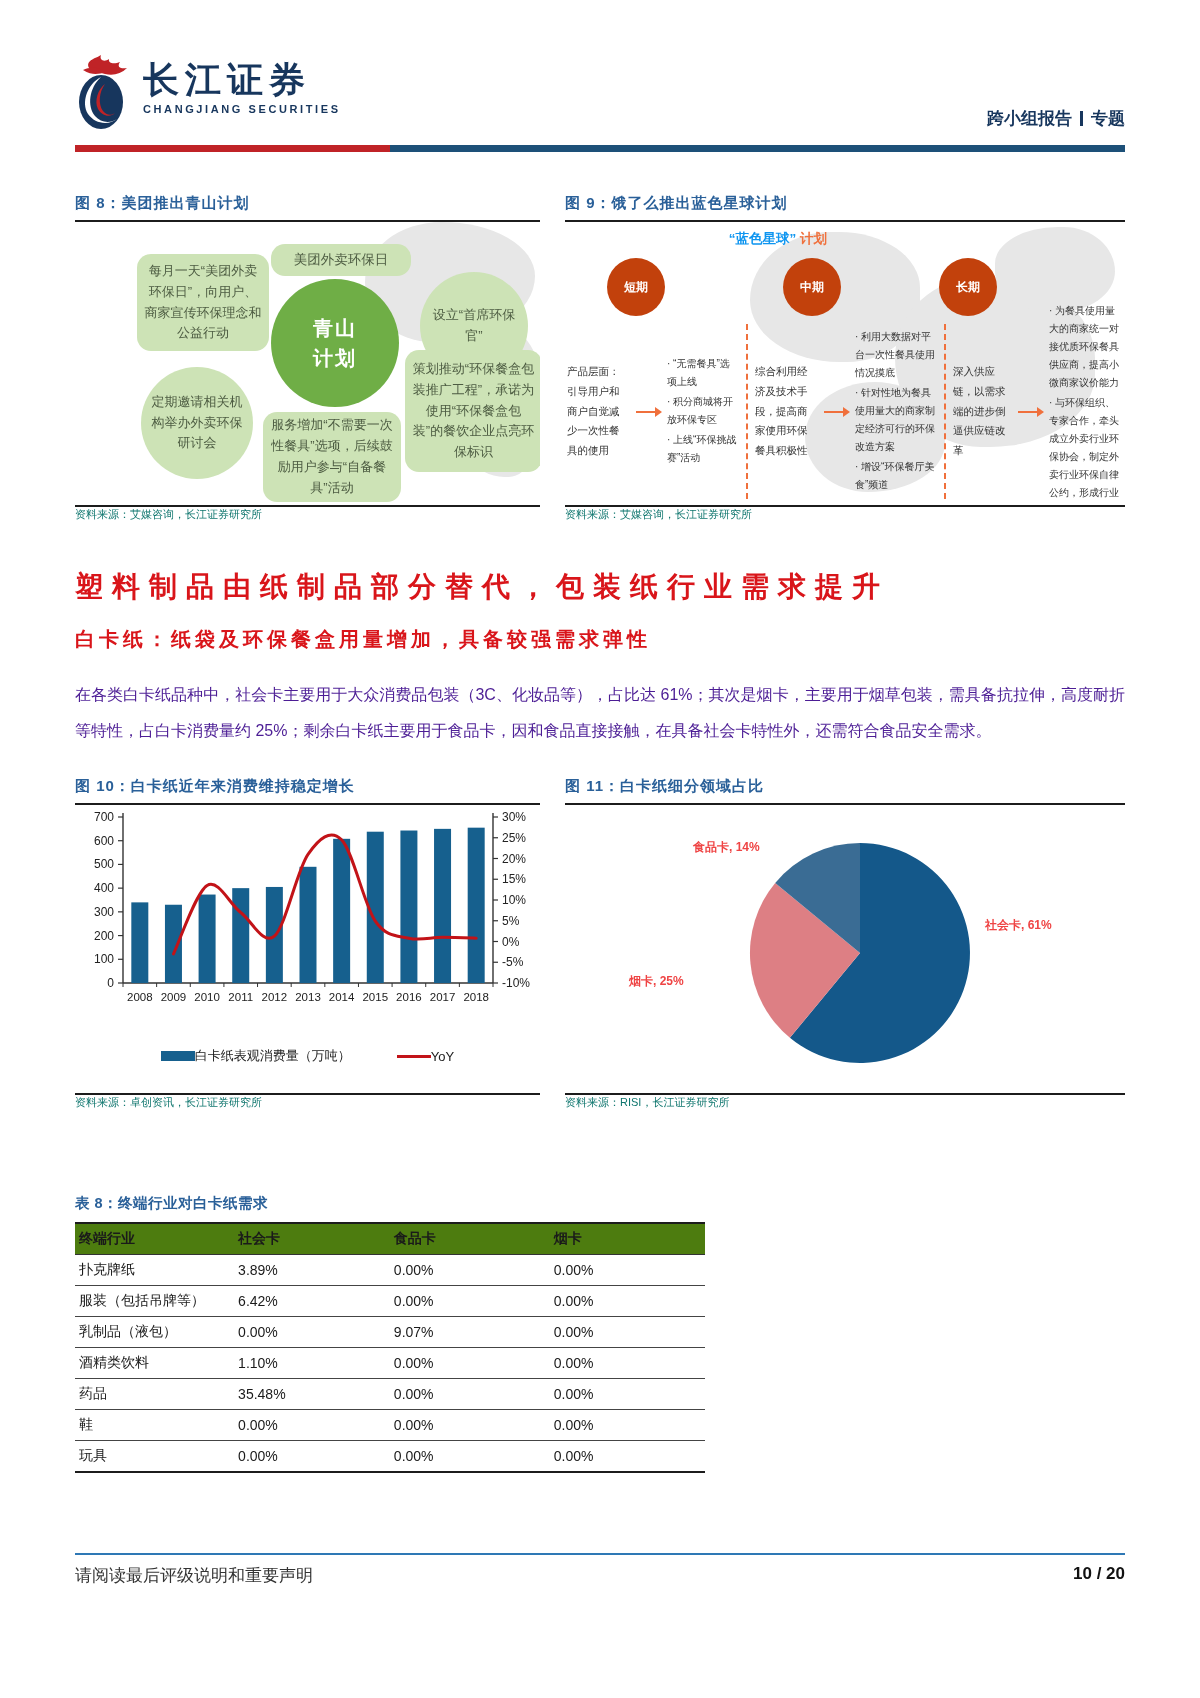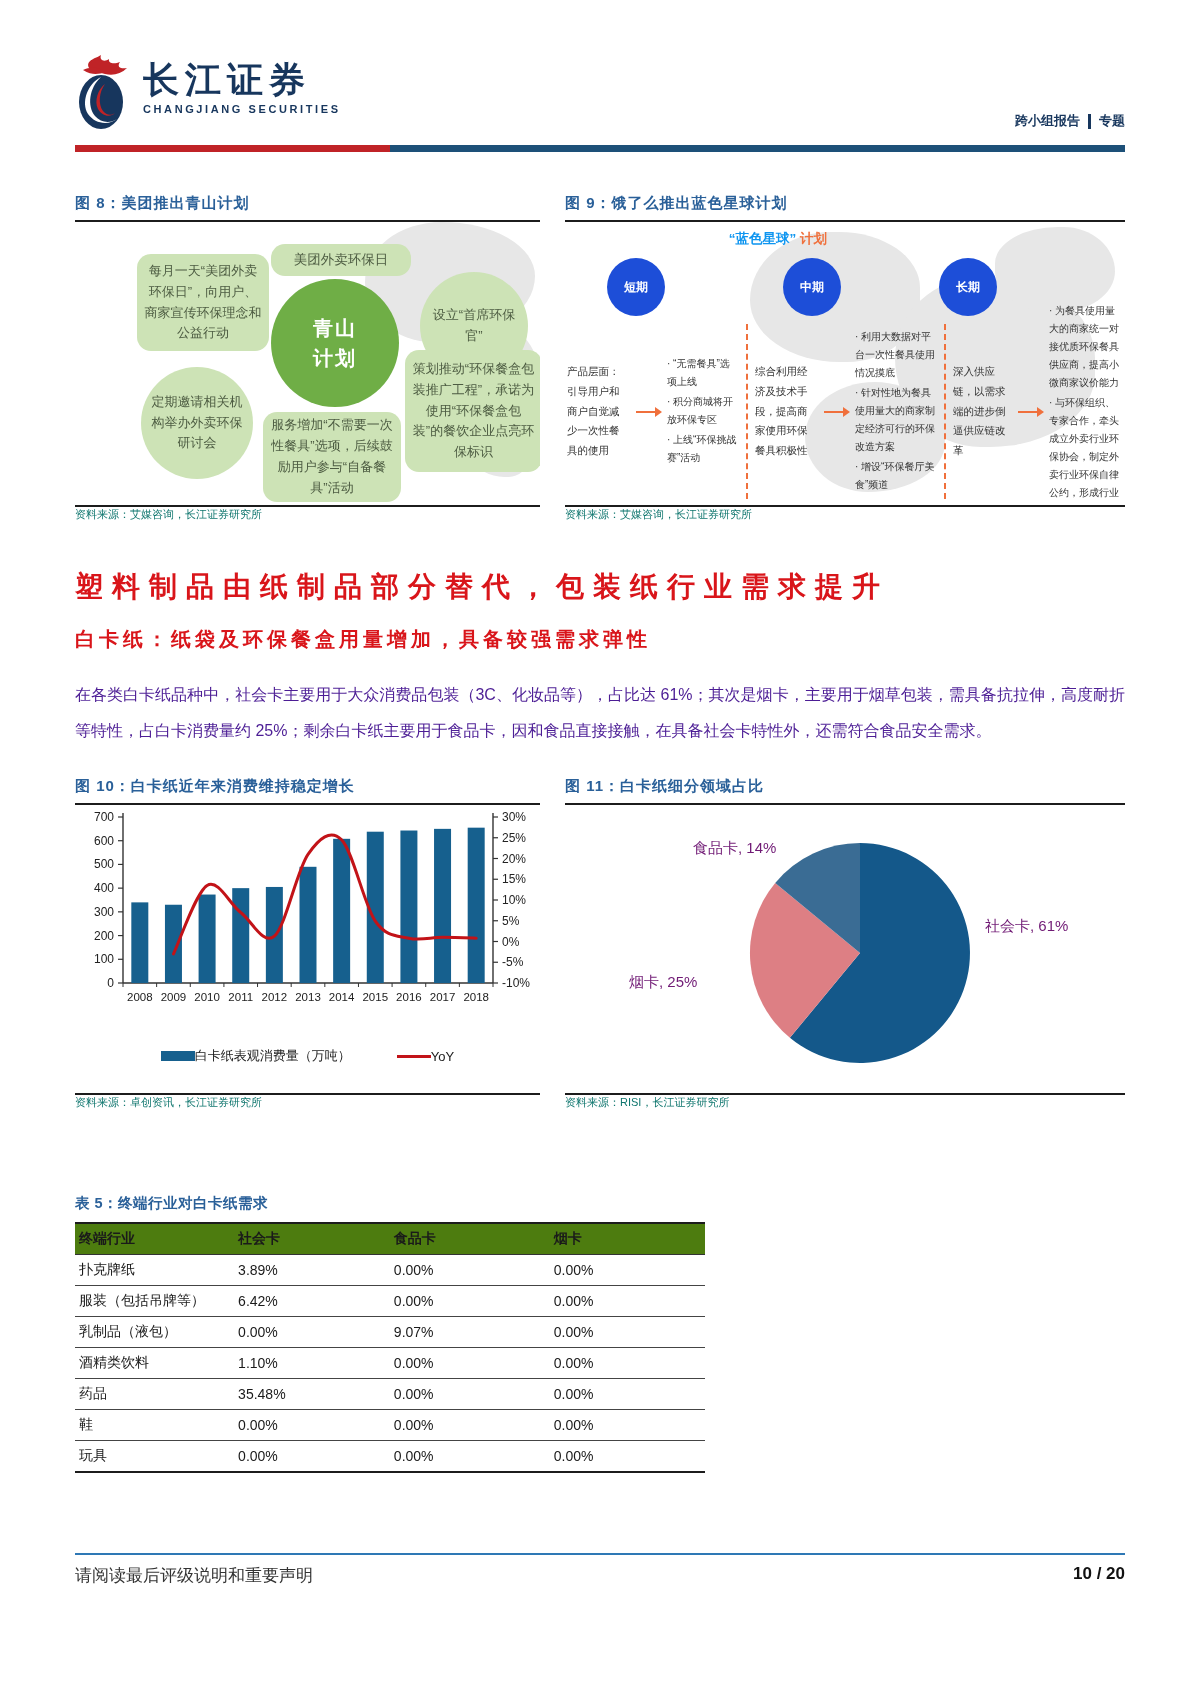--- a/index.html
+++ b/index.html
@@ -6,21 +6,21 @@
   .page{position:relative;width:1200px;height:1698px;background:#fff;overflow:hidden;
         font-family:"Liberation Sans","DejaVu Sans",sans-serif;color:#1a1a1a;}
   .inner{padding:0 75px;}
 
   
   .hdr{margin-top:50px;display:flex;justify-content:space-between;align-items:flex-end;height:84px;}
   .brand{display:flex;align-items:flex-start;gap:10px;}
   .brand svg{display:block;}
   .brand-cn{font-size:36px;font-weight:bold;color:#17365d;letter-spacing:6px;line-height:1.1;margin-top:6px;}
   .brand-en{font-size:11px;font-weight:bold;color:#17365d;letter-spacing:2.6px;margin-top:3px;}
-  .report-tag{font-size:13px;font-weight:bold;color:#17365d;display:flex;align-items:center;padding-bottom:4px;}
+  .report-tag{font-size:17px;font-weight:bold;color:#17365d;display:flex;align-items:center;padding-bottom:4px;}
   .tag-sep{display:inline-block;width:3px;height:15px;background:#17365d;margin:0 8px;}
   .header-rule{margin-top:11px;height:7px;display:flex;}
   .rule-red{width:315px;background:#c02327;}
   .rule-blue{flex:1;background:#1d5078;}
 
   
   .fig-row{display:flex;gap:25px;margin-top:42px;}
   .fig-col8{width:465px;}
   .fig-col9{width:560px;}
   .fig-title{font-size:15px;font-weight:bold;color:#2a6099;letter-spacing:1px;
@@ -36,21 +36,21 @@
   .g-circle{background:#cde3b6;border-radius:50%;box-sizing:border-box;padding:8px;}
   .g-center{background:#6fae46;border-radius:50%;color:#fff;font-size:20px;font-weight:bold;
             letter-spacing:2px;line-height:1.5;}
   .g-center span{display:block;width:2.2em;}
 
   
   .plan-title{position:absolute;top:8px;left:0;width:76%;text-align:center;z-index:2;
               font-size:13.5px;font-weight:bold;}
   .plan-blue{color:#0e95f0;}
   .plan-orange{color:#f0703c;}
-  .phase-circle{position:absolute;top:36px;width:58px;height:58px;border-radius:50%;background:#1d4ed8;
+  .phase-circle{position:absolute;top:36px;width:58px;height:58px;border-radius:50%;background:#c2410c;
                 color:#fff;font-size:12px;font-weight:bold;display:flex;align-items:center;justify-content:center;z-index:2;}
   .phase-0{left:42px;} .phase-1{left:218px;} .phase-2{left:374px;}
   .flow{position:absolute;left:2px;right:2px;top:102px;bottom:6px;display:flex;align-items:center;
         gap:7px;z-index:2;}
   .flow-text{font-size:10.5px;line-height:1.9;color:#333;}
   .flow-bullets{font-size:10px;line-height:1.8;color:#333;}
   .flow-bullet{margin-bottom:2px;}
   .flow div:nth-child(1){flex:0 0 62px;}
   .flow div:nth-child(3){flex:0 0 72px;}
   .flow div:nth-child(5){flex:0 0 62px;}
@@ -68,21 +68,21 @@
   .body-text{margin:24px 0 0 0;font-size:16px;line-height:36px;color:#4c1d95;text-align:justify;}
 
   
   .chart-row{display:flex;gap:25px;margin-top:28px;}
   .chart-body{position:relative;height:288px;}
   .legend{display:flex;justify-content:center;align-items:center;gap:46px;margin-top:6px;
           font-size:13px;color:#222;}
   .legend-item{display:flex;align-items:center;}
   .swatch-bar{width:34px;height:10px;background:#16608e;}
   .swatch-line{width:34px;height:3px;background:#c21318;}
-  .pie-label{position:absolute;font-size:15px;font-weight:normal;color:#701a75;z-index:2;white-space:nowrap;}
+  .pie-label{position:absolute;font-size:12px;font-weight:bold;color:#ef4444;z-index:2;white-space:nowrap;}
   .pie-label-0{left:420px;top:112px;}
   .pie-label-1{left:64px;top:168px;}
   .pie-label-2{left:128px;top:34px;}
 
   
   .table-block{margin-top:84px;width:630px;}
   .table-title{font-size:14.5px;font-weight:bold;color:#2a6099;letter-spacing:0.5px;margin-bottom:9px;}
   table.data{border-collapse:collapse;width:100%;font-size:14px;color:#1a1a1a;}
   table.data thead th{background:#4d7c0f;border-top:2.5px solid #1c1c1c;border-bottom:1.5px solid #333;
         font-weight:bold;text-align:left;height:30px;padding:0 4px;}
@@ -294,21 +294,21 @@
             </svg>
           <span class="pie-label pie-label-0">社会卡, 61%</span>
           <span class="pie-label pie-label-1">烟卡, 25%</span>
           <span class="pie-label pie-label-2">食品卡, 14%</span>
         </div>
         <div class="fig-source">资料来源：RISI，长江证券研究所</div>
       </div>
     </div>
 
     <div class="table-block">
-      <div class="table-title">表 5：终端行业对白卡纸需求</div>
+      <div class="table-title">表 8：终端行业对白卡纸需求</div>
       <table class="data">
         <thead>
           <tr>
             <th class="c1">终端行业</th>
             <th class="c2">社会卡</th>
             <th class="c3">食品卡</th>
             <th class="c4">烟卡</th>
           </tr>
         </thead>
         <tbody id="table-body">

